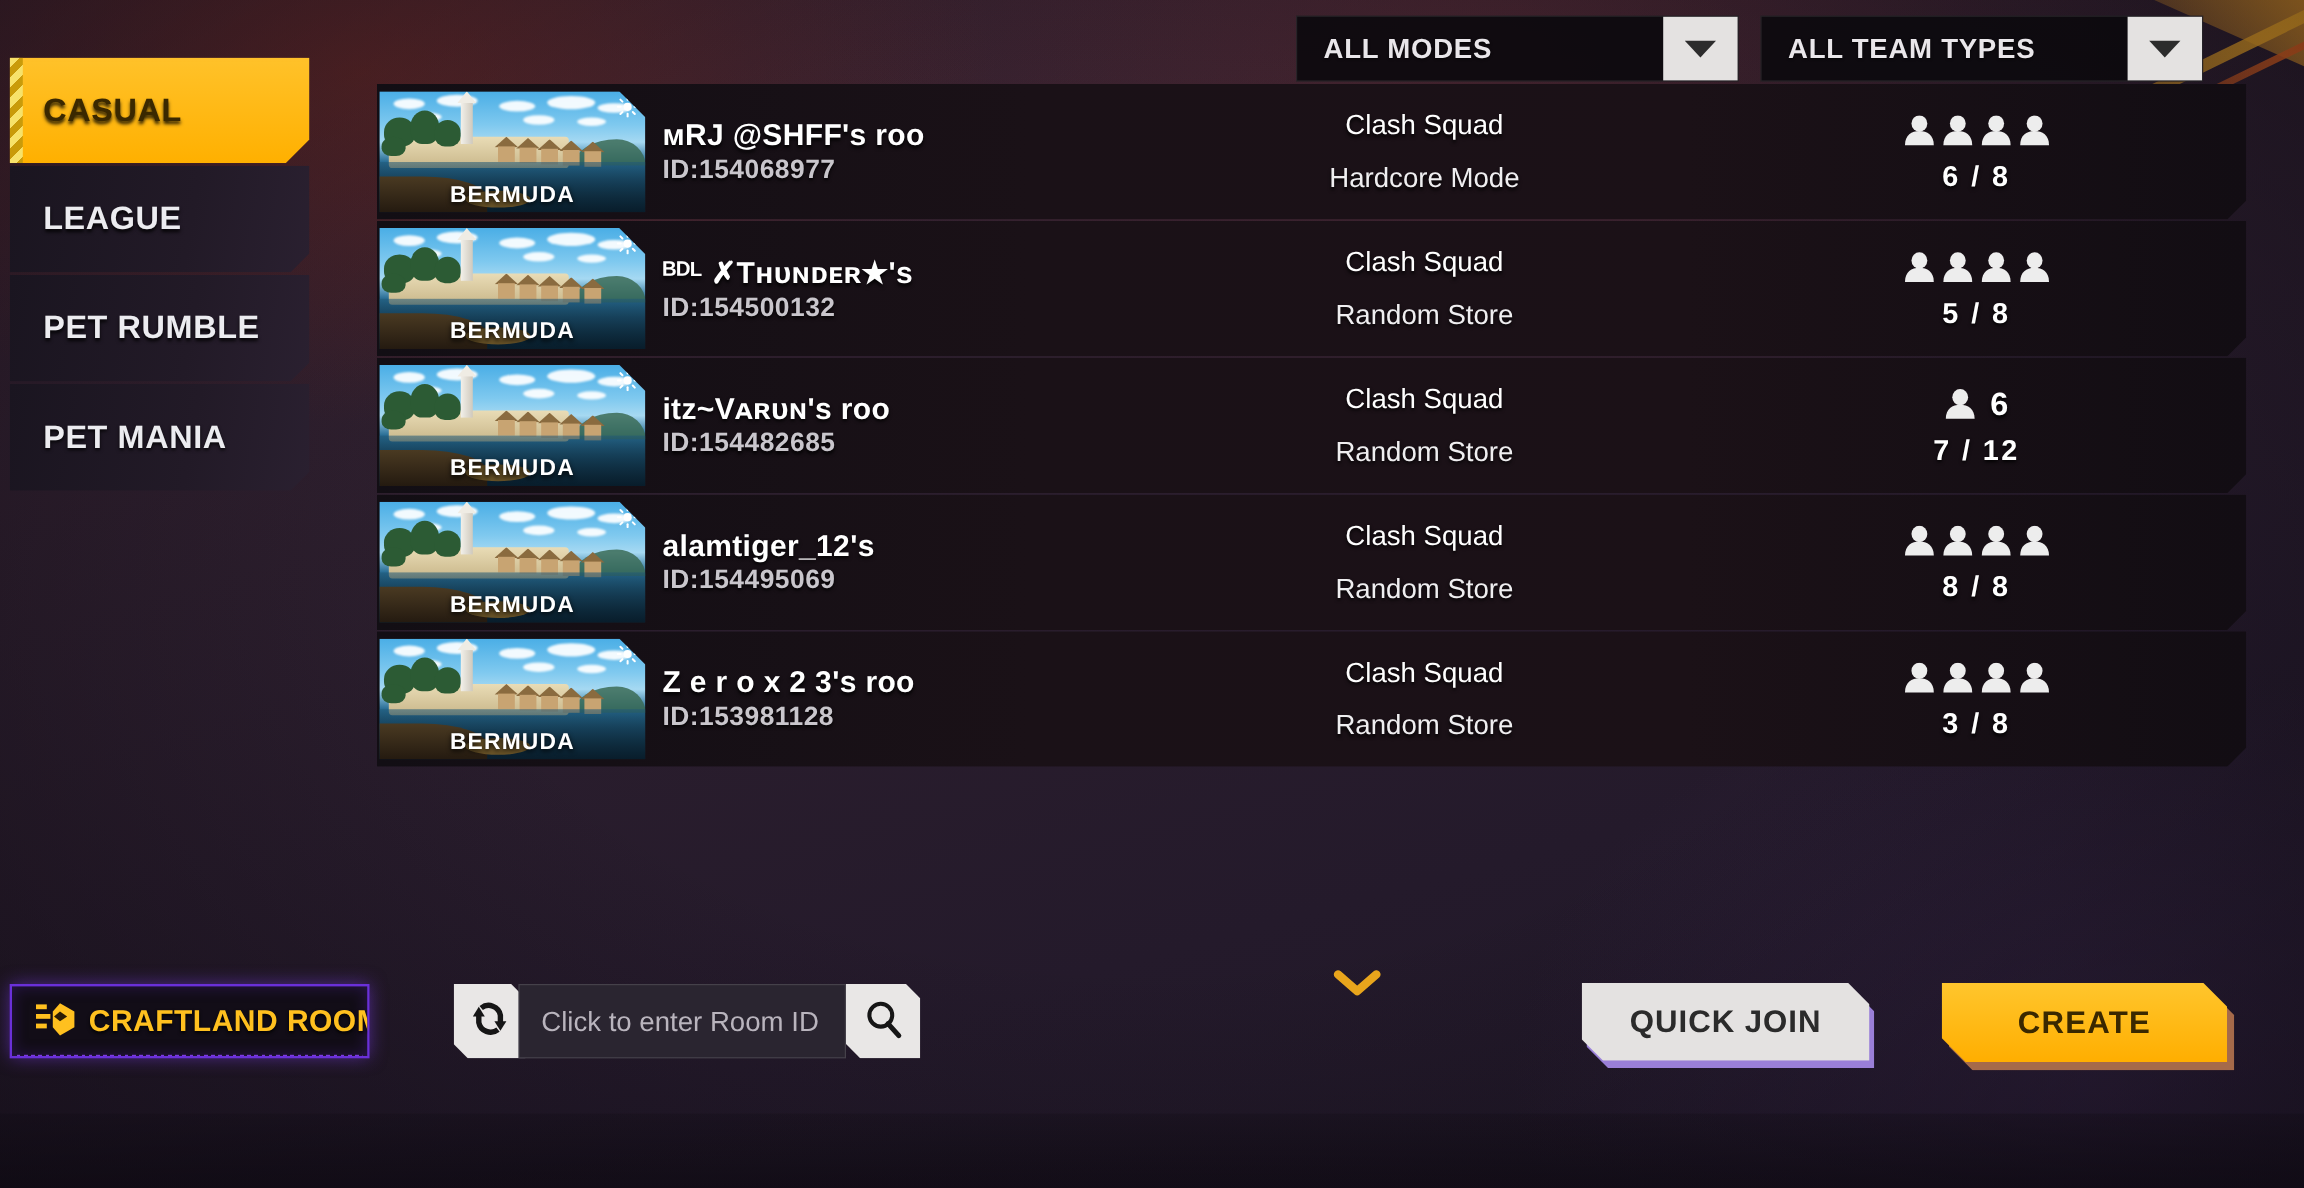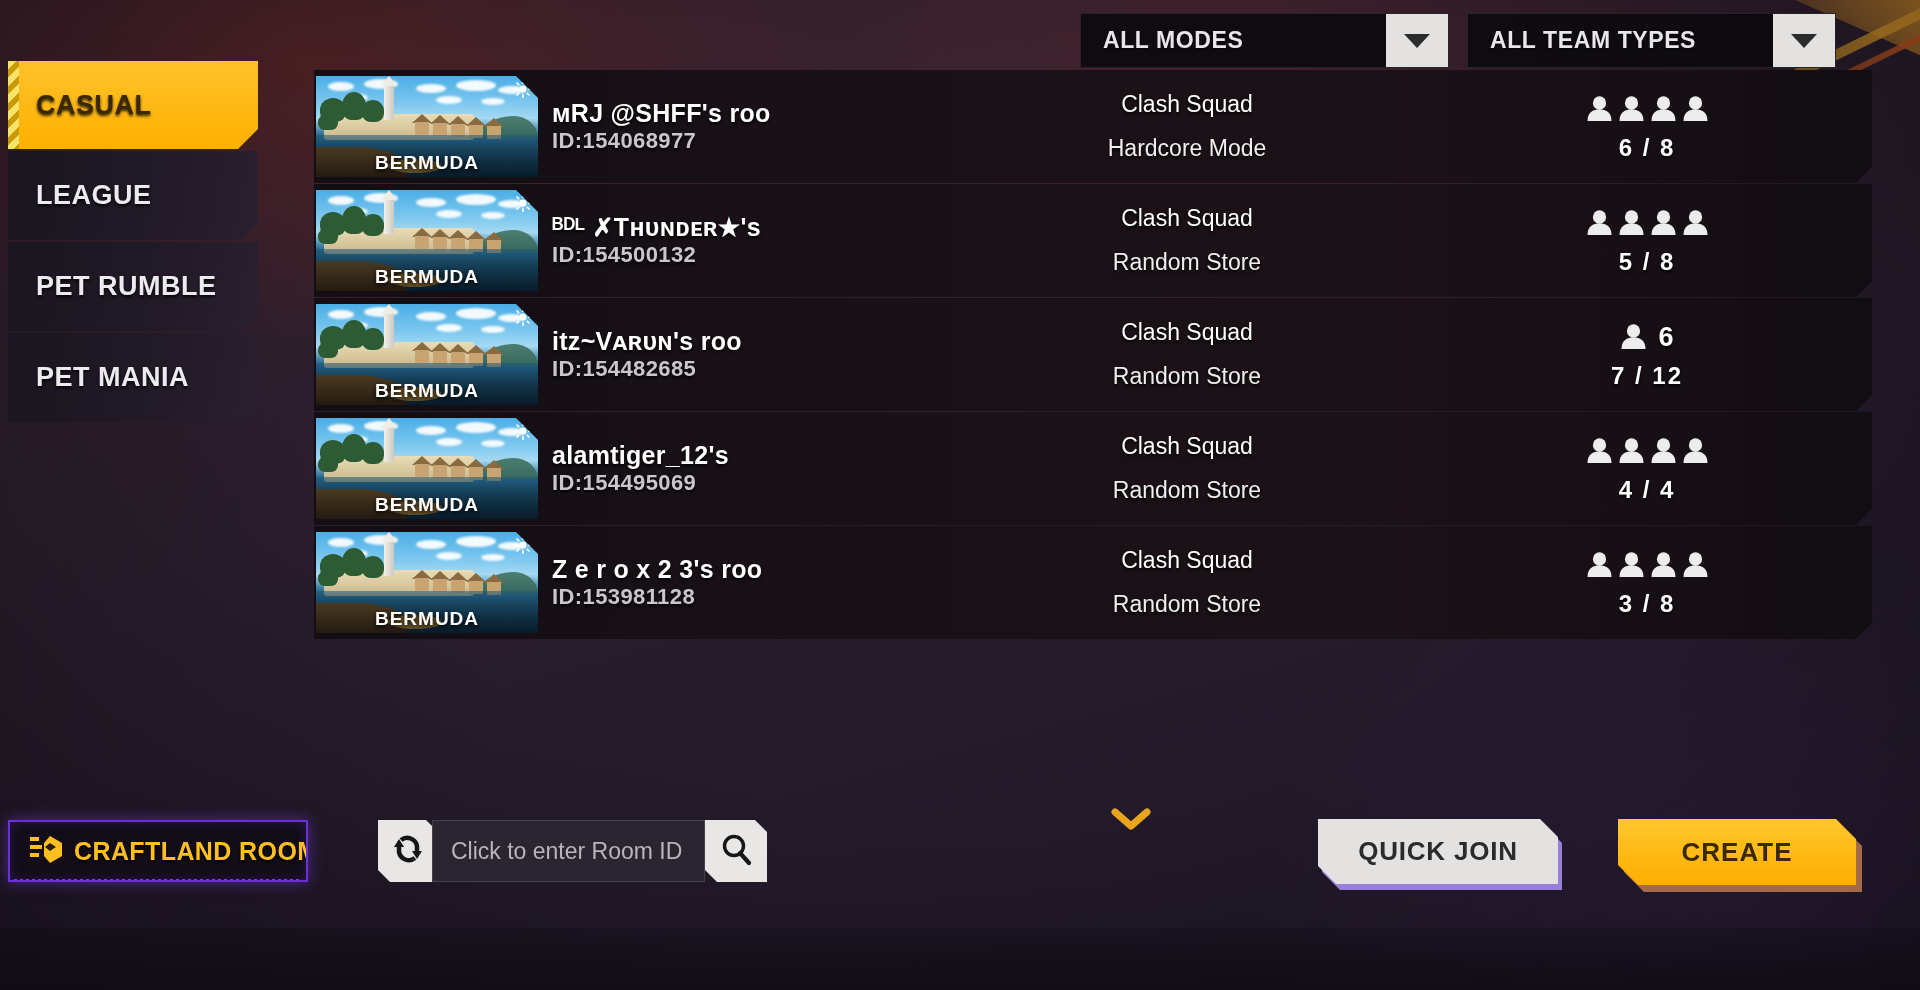--- a/index.html
+++ b/index.html
@@ -55,21 +55,21 @@
     flex:1; display:flex; align-items:center; padding-left:22px;
     color:#e9e6ea; font-size:23px; font-weight:bold; letter-spacing:.6px;
     text-shadow:0 1px 2px rgba(0,0,0,.8);
   }
   .dropdown .dd-arrow{
     width:62px; background:#e4e2e1; display:flex; align-items:center; justify-content:center;
   }
   .dropdown .dd-arrow svg{ display:block; }
 
   
-  .tabs{ position:absolute; left:8px; top:61px; width:250px; z-index:5;}
+  .tabs{ position:absolute; left:8px; top:48px; width:250px; z-index:5;}
   .tab{
     position:relative; height:89px; margin-bottom:2px;
     display:flex; align-items:center; padding-left:28px;
     color:#ececf0; font-size:27px; font-weight:bold; letter-spacing:.5px;
     background:linear-gradient(100deg,#1a1520 0%, #221a27 60%, #2a2030 100%);
     clip-path:polygon(0 0, 100% 0, 100% calc(100% - 16px), calc(100% - 16px) 100%, 0 100%);
     text-shadow:0 2px 3px rgba(0,0,0,.85);
   }
   .tab.active{
     background:linear-gradient(180deg,#ffc22a 0%, #ffb000 100%);
@@ -573,21 +573,21 @@
           </svg>
           <svg class="pico" width="27" height="26" viewBox="0 0 27 26">
             <ellipse cx="13.5" cy="7" rx="6.6" ry="6.8" fill="#ededed"></ellipse>
             <path d="M1.5 25 C1.5 16.5 7 13.2 13.5 13.2 C20 13.2 25.5 16.5 25.5 25 Z" fill="#ededed"></path>
           </svg>
           <svg class="pico" width="27" height="26" viewBox="0 0 27 26">
             <ellipse cx="13.5" cy="7" rx="6.6" ry="6.8" fill="#ededed"></ellipse>
             <path d="M1.5 25 C1.5 16.5 7 13.2 13.5 13.2 C20 13.2 25.5 16.5 25.5 25 Z" fill="#ededed"></path>
           </svg>
         </div>
-        <div class="slotcount">4 / 4</div>
+        <div class="slotcount">8 / 8</div>
       </div>
     </div>
     <div class="room">
       <div class="thumb">
         <span class="sky"></span>
         <span class="cloud" style="left:12px;top:6px;width:26px;height:9px"></span>
         <span class="cloud" style="left:48px;top:3px;width:34px;height:10px"></span>
         <span class="cloud" style="left:100px;top:8px;width:30px;height:9px"></span>
         <span class="cloud" style="left:140px;top:4px;width:40px;height:11px"></span>
         <span class="cloud" style="left:182px;top:10px;width:28px;height:8px"></span>

